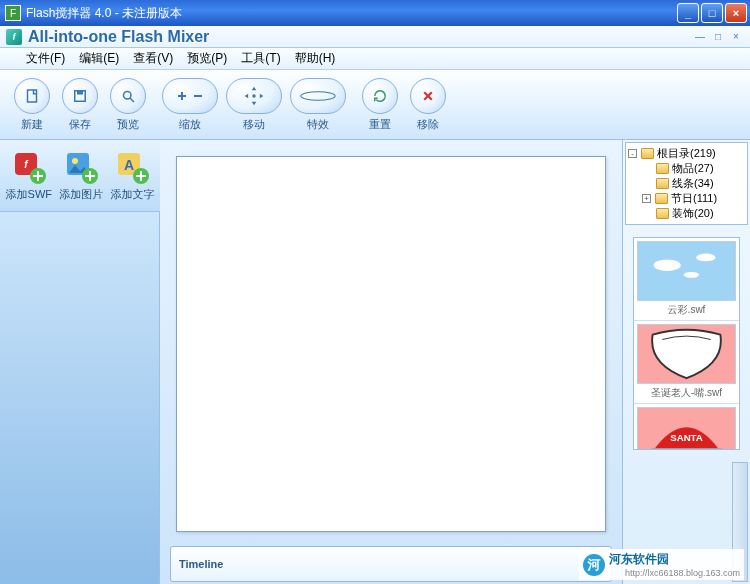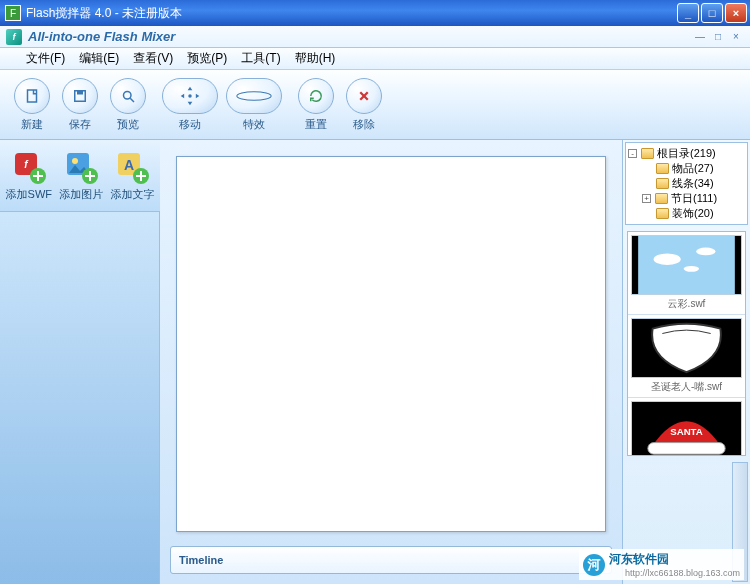--- a/index.html
+++ b/index.html
@@ -5,21 +5,21 @@
 * { margin:0; padding:0; box-sizing:border-box; font-family:"Microsoft YaHei",Tahoma,Arial,sans-serif; }
 body { width:750px; height:584px; background:#fff; overflow:hidden; position:relative;}
 .outer-titlebar{height:26px;background:linear-gradient(#2b6bd8,#3f86ef 40%,#1d56c2);display:flex;align-items:center;color:#fff;font-size:12px;padding-left:5px;}
 .outer-titlebar .ticon{width:16px;height:16px;background:#3b9b3b;border:1px solid #fff;margin-right:5px;display:flex;align-items:center;justify-content:center;font-size:10px;}
 .win-btns{margin-left:auto;display:flex;gap:2px;padding-right:3px;}
 .win-btn{width:22px;height:20px;border:1px solid #fff;display:flex;align-items:center;justify-content:center;font-size:11px;font-weight:bold;color:#fff;background:linear-gradient(#5ea0f0,#1d56c2);border-radius:3px;}
 .win-btn.close{background:linear-gradient(#f07a5e,#c23a1d);}
 .inner-frame{position:absolute;top:26px;left:0;right:0;bottom:0;background:#fff;}
 .app-header{height:22px;background:linear-gradient(#f7fbff,#e8f4ff);display:flex;align-items:center;padding:0 6px;border-bottom:1px solid #a8c8e8;}
 .app-logo{width:16px;height:16px;background:linear-gradient(135deg,#4fd0c0,#0c9080);border-radius:2px;margin-right:6px;display:flex;align-items:center;justify-content:center;color:#fff;font-size:9px;font-style:italic;font-weight:bold;}
-.app-title{font-size:13px;color:#2a6aa8;font-weight:bold;text-shadow:0 1px 0 #fff;font-style:italic;}
+.app-title{font-size:16px;color:#2a6aa8;font-weight:bold;text-shadow:0 1px 0 #fff;}
 .mdi-btns{margin-left:auto;display:flex;gap:2px;}
 .mdi-btn{width:16px;height:14px;color:#4a7ab4;display:flex;align-items:center;justify-content:center;font-size:10px;}
 .menubar{height:22px;background:linear-gradient(#fbfeff,#e4f2ff);display:flex;align-items:center;padding-left:26px;font-size:12px;color:#000;border-bottom:1px solid #b8d0e8;}
 .menubar span{margin-right:14px;cursor:default;}
 .toolbar{height:70px;background:linear-gradient(#fdffff,#e6f3ff 50%,#cfe6fb);display:flex;align-items:center;padding:20px 8px;border-bottom:1px solid #9bc0e4;}
 .tbtn{display:flex;flex-direction:column;align-items:center;width:48px;font-size:11px;color:#2a5a8a;}
 .tbtn .circ{width:36px;height:36px;border-radius:50%;background:radial-gradient(circle at 30% 30%,#fff,#e8f4ff 55%,#bcd8f4);border:1px solid #88b0d8;display:flex;align-items:center;justify-content:center;margin-bottom:3px;}
 .tbtn .circ svg{width:18px;height:18px;}
 .tbtn .pill{width:56px;height:36px;border-radius:18px;background:radial-gradient(ellipse at 30% 30%,#fff,#e8f4ff 55%,#bcd8f4);border:1px solid #88b0d8;display:flex;align-items:center;justify-content:center;margin-bottom:3px;gap:4px;}
 .tbtn.lg{width:64px;}
@@ -27,30 +27,30 @@
 .workspace{position:relative;height:calc(100% - 114px);display:flex;}
 .leftcol{width:160px;display:flex;flex-direction:column;}
 .addbar{height:72px;background:linear-gradient(#e6f3ff,#bcdcf8);display:flex;align-items:center;justify-content:space-around;padding:2px 2px;border-bottom:1px solid #9bc0e4;}
 .addbtn{display:flex;flex-direction:column;align-items:center;font-size:11px;color:#20507a;}
 .addbtn .ic{width:36px;height:36px;display:flex;align-items:center;justify-content:center;margin-bottom:2px;position:relative;}
 .layerlist{flex:1;background:linear-gradient(#cde6fb,#8cbce8);border-right:1px solid #9bc0e4;}
 .center{flex:1;display:flex;flex-direction:column;background:linear-gradient(#e8f4ff,#cde4fa);}
 .canvas-wrap{flex:1;padding:16px 16px 10px 16px;}
 .canvas{width:100%;height:100%;background:#fff;border:1px solid #7aa4cc;box-shadow:1px 1px 3px rgba(0,0,0,.15);}
 .timeline-wrap{height:42px;padding:4px 10px 8px;}
-.timeline{height:28px;background:linear-gradient(#fff,#e8f4ff);border:1px solid #94b8da;border-radius:3px;display:flex;align-items:center;padding:9px 8px;font-size:11px;color:#2a5a8a;font-weight:bold;}
+.timeline{height:28px;background:linear-gradient(#fff,#e8f4ff);border:1px solid #94b8da;border-radius:3px;display:flex;align-items:center;padding:17px 8px;font-size:11px;color:#2a5a8a;font-weight:bold;}
 .right{width:128px;display:flex;flex-direction:column;border-left:1px solid #9bc0e4;background:linear-gradient(#f0f8ff,#dceefc);}
 .tree{flex:0 0 auto;background:#fff;border:1px solid #9bc0e4;margin:2px;font-size:11px;padding:3px 2px;max-height:118px;overflow:hidden;}
 .tree .node{display:flex;align-items:center;gap:3px;line-height:15px;white-space:nowrap;}
 .tree .indent1{padding-left:14px;}
 .tree .fld{width:13px;height:11px;background:linear-gradient(#ffe9a8,#f0c050);border:1px solid #c89830;border-radius:1px;}
 .tree .pm{width:9px;height:9px;border:1px solid #888;display:inline-flex;align-items:center;justify-content:center;font-size:8px;line-height:8px;color:#444;margin-right:1px;}
-.thumbs{flex:1;background:#fff;border:1px solid #9bc0e4;margin:4px;overflow:auto;}
+.thumbs{flex:1;background:#fff;border:1px solid #9bc0e4;margin:10px;overflow:auto;}
 .thumb{border-bottom:1px solid #d0e0f0;padding:3px;text-align:center;font-size:10px;color:#666;}
-.thumb .tpic{width:100%;height:60px;border:1px solid #bcd0e4;background:#000000;margin-bottom:2px;display:flex;align-items:center;justify-content:center;overflow:hidden;}
+.thumb .tpic{width:100%;height:60px;border:1px solid #bcd0e4;background:#fca5a5;margin-bottom:2px;display:flex;align-items:center;justify-content:center;overflow:hidden;}
 .scroller{width:16px;height:120px;background:linear-gradient(90deg,#e0ecf8,#c8dcf0);border:1px solid #9bc0e4;margin:2px 2px 2px auto;}
 .watermark{position:absolute;bottom:4px;right:6px;display:flex;align-items:center;gap:4px;font-size:12px;background:rgba(255,255,255,.9);padding:2px 4px;}
 .watermark .wmlogo{width:22px;height:22px;background:#27a0d8;border-radius:50%;display:flex;align-items:center;justify-content:center;color:#fff;font-size:13px;font-weight:bold;}
 .watermark .small{font-size:9px;color:#888;display:block;text-align:right;padding-left:16px;}
 svg{display:block;}
 </style>
 </head>
 <body>
 
 <div class="outer-titlebar">
@@ -105,20 +105,32 @@
     <div class="tbtn">
       <div class="circ">
           <svg viewBox="0 0 24 24">
             <circle cx="11" cy="11" r="5" fill="none" stroke="#3a78b4" stroke-width="2"></circle>
             <line x1="15" y1="15" x2="20" y2="20" stroke="#3a78b4" stroke-width="2"></line>
           </svg>
         </div>
       <span>预览</span>
     </div>
     <div class="sep"></div>
+    <div class="tbtn lg">
+      <div class="pill">
+          <svg viewBox="0 0 12 12" width="12" height="12">
+            <line x1="6" y1="2" x2="6" y2="10" stroke="#3a78b4" stroke-width="2"></line>
+            <line x1="2" y1="6" x2="10" y2="6" stroke="#3a78b4" stroke-width="2"></line>
+          </svg>
+          <svg viewBox="0 0 12 12" width="12" height="12">
+            <line x1="2" y1="6" x2="10" y2="6" stroke="#3a78b4" stroke-width="2"></line>
+          </svg>
+        </div>
+      <span>缩放</span>
+    </div>
     <div class="tbtn lg">
       <div class="pill">
           <svg viewBox="0 0 24 24" width="28" height="28">
             <path d="M12 4l-2 3h4zM12 20l-2-3h4zM4 12l3-2v4zM20 12l-3-2v4z" fill="#3a78b4"></path>
             <circle cx="12" cy="12" r="1.5" fill="#3a78b4"></circle>
           </svg>
         </div>
       <span>移动</span>
     </div>
     <div class="tbtn lg">

